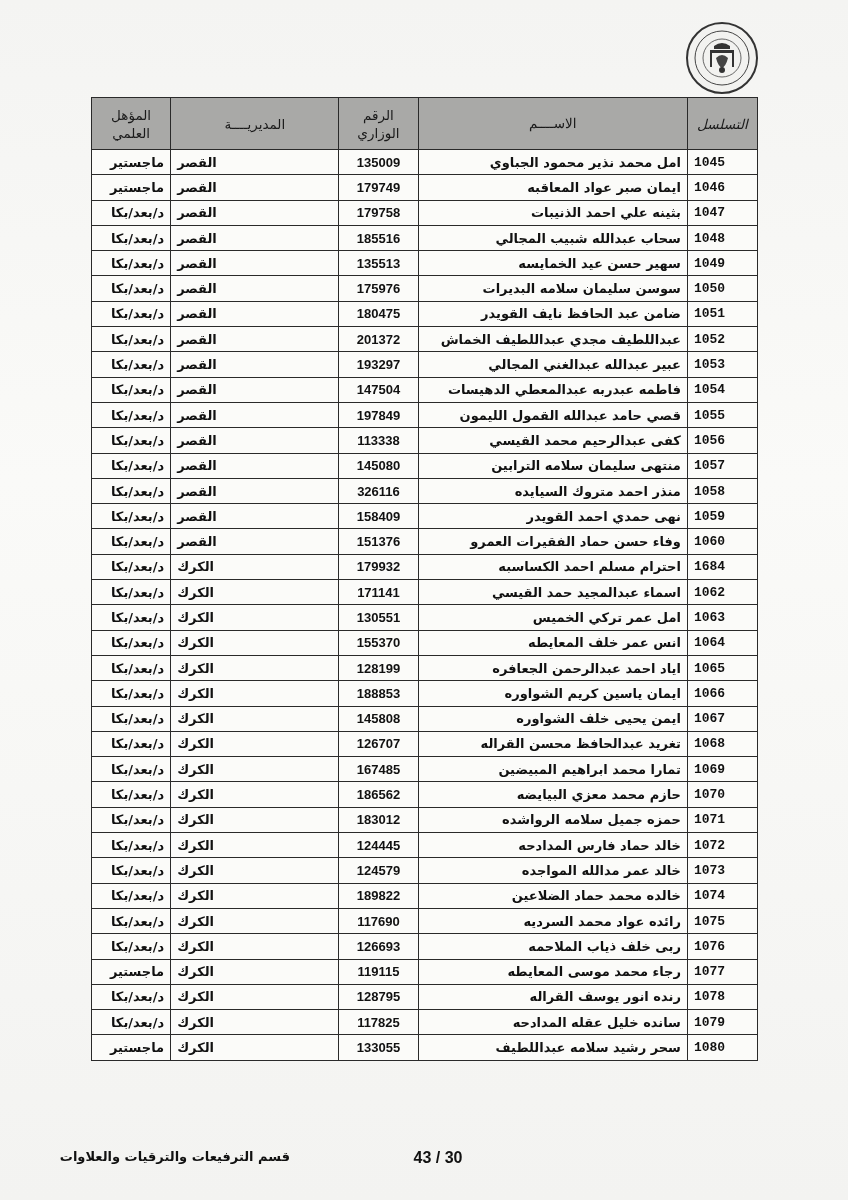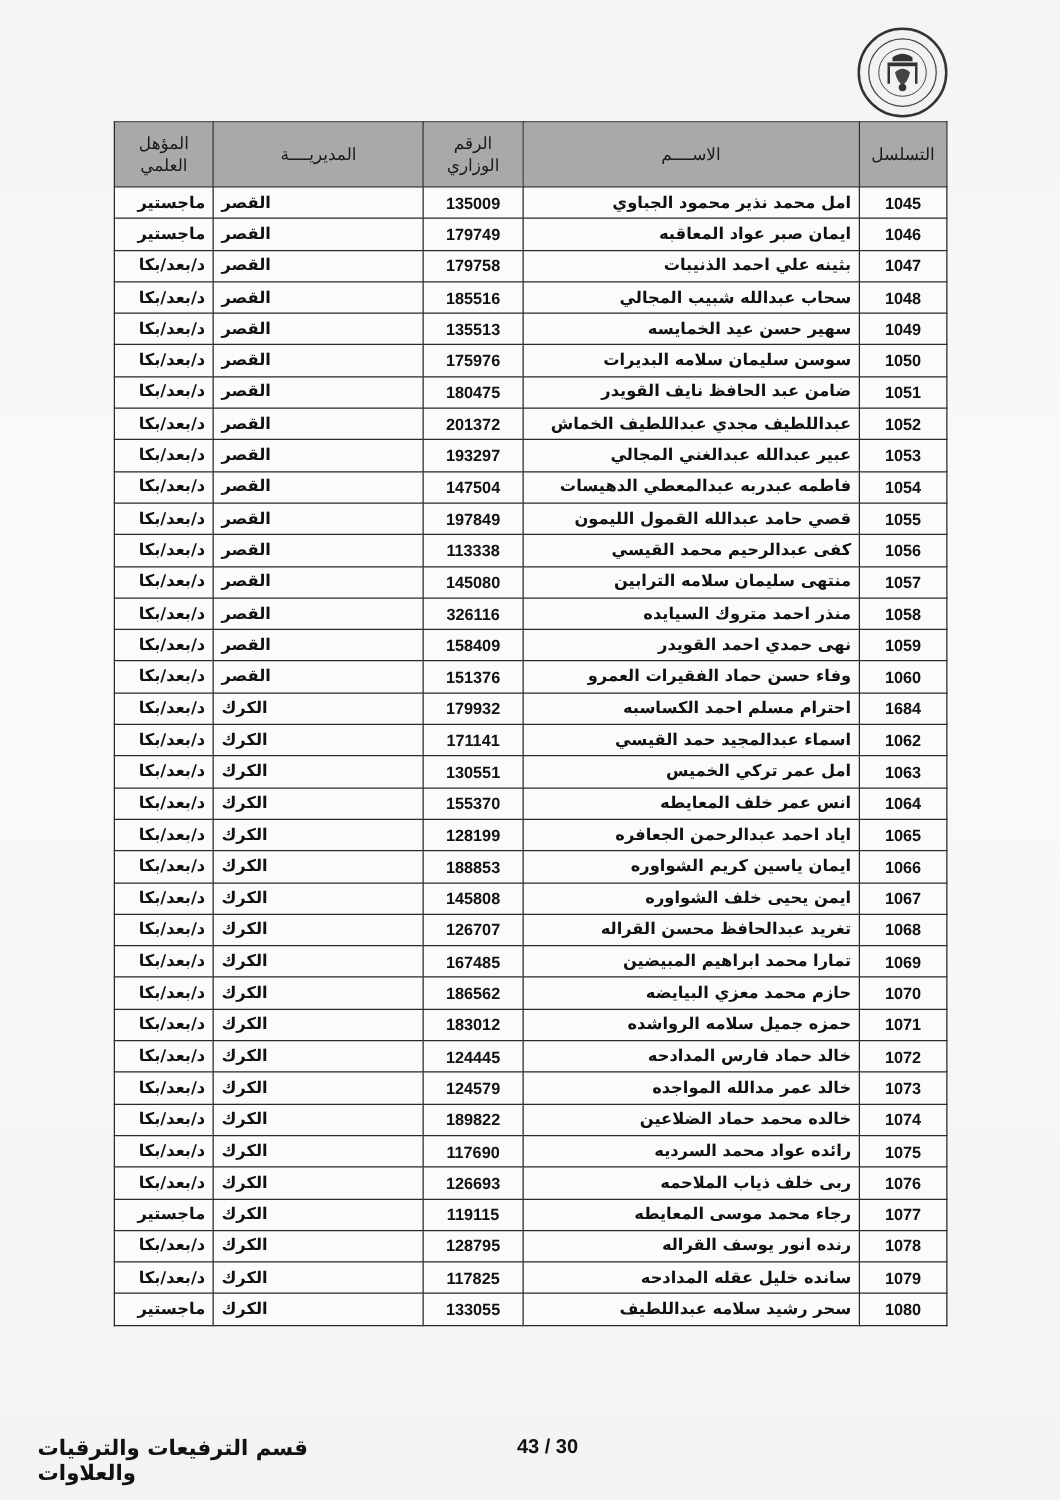--- a/index.html
+++ b/index.html
@@ -29,33 +29,33 @@
     border-collapse: collapse; direction: rtl;
     font-family: "DejaVu Sans", sans-serif; font-weight: bold;
   }
   table.grid th, table.grid td {
     border: 1.3px solid #2a2a2a; padding: 0 6px; white-space: nowrap; overflow: hidden;
   }
   table.grid th {
     background: #a9a9a7; font-weight: normal; font-size: 13.5px; height: 51px; color: #1a1a1a;
   }
   table.grid td { height: 24.3px; font-size: 13px; background: #fbfbf9; }
-  td.c-serial { width: 57px; text-align: center; font-family: Liberation Sans, sans-serif; font-size: 15px; font-weight: bold; direction: ltr; }
+  td.c-serial { width: 57px; font-family: Liberation Mono, monospace; font-size: 15px; font-weight: bold; direction: ltr; }
   td.c-name { width: 256px; text-align: right; font-size: 13.5px; }
   td.c-num { width: 66px; text-align: center; font-family: "Liberation Sans", sans-serif; font-size: 15px; direction: ltr; }
   td.c-dir { width: 155px; text-align: left; font-size: 13px; }
   td.c-qual { width: 66px; text-align: right; font-size: 12px; }
-  th.h-serial { width: 57px; }
+  th.h-serial { width: 57px; font-style: italic; }
   th.h-name { width: 256px; font-family: Liberation Serif, serif; }
   th.h-num { width: 66px; line-height: 18px; }
   th.h-dir { width: 155px; }
   th.h-qual { width: 66px; line-height: 18px; }
   .footer-dept {
-    position: absolute; left: 30px; top: 1149px; width: 260px; text-align: left;
-    direction: rtl; font-size: 17px; font-weight: bold;
+    position: absolute; left: 30px; top: 1149px; width: 260px; text-align: right;
+    direction: rtl; font-size: 13px; font-weight: bold;
   }
   .footer-page {
     position: absolute; left: 398px; top: 1149px; width: 80px; text-align: center;
     font-family: "Liberation Sans", sans-serif; font-size: 16px; font-weight: bold;
   }
 </style>
 </head>
 <body>
 
 <div class="page">

